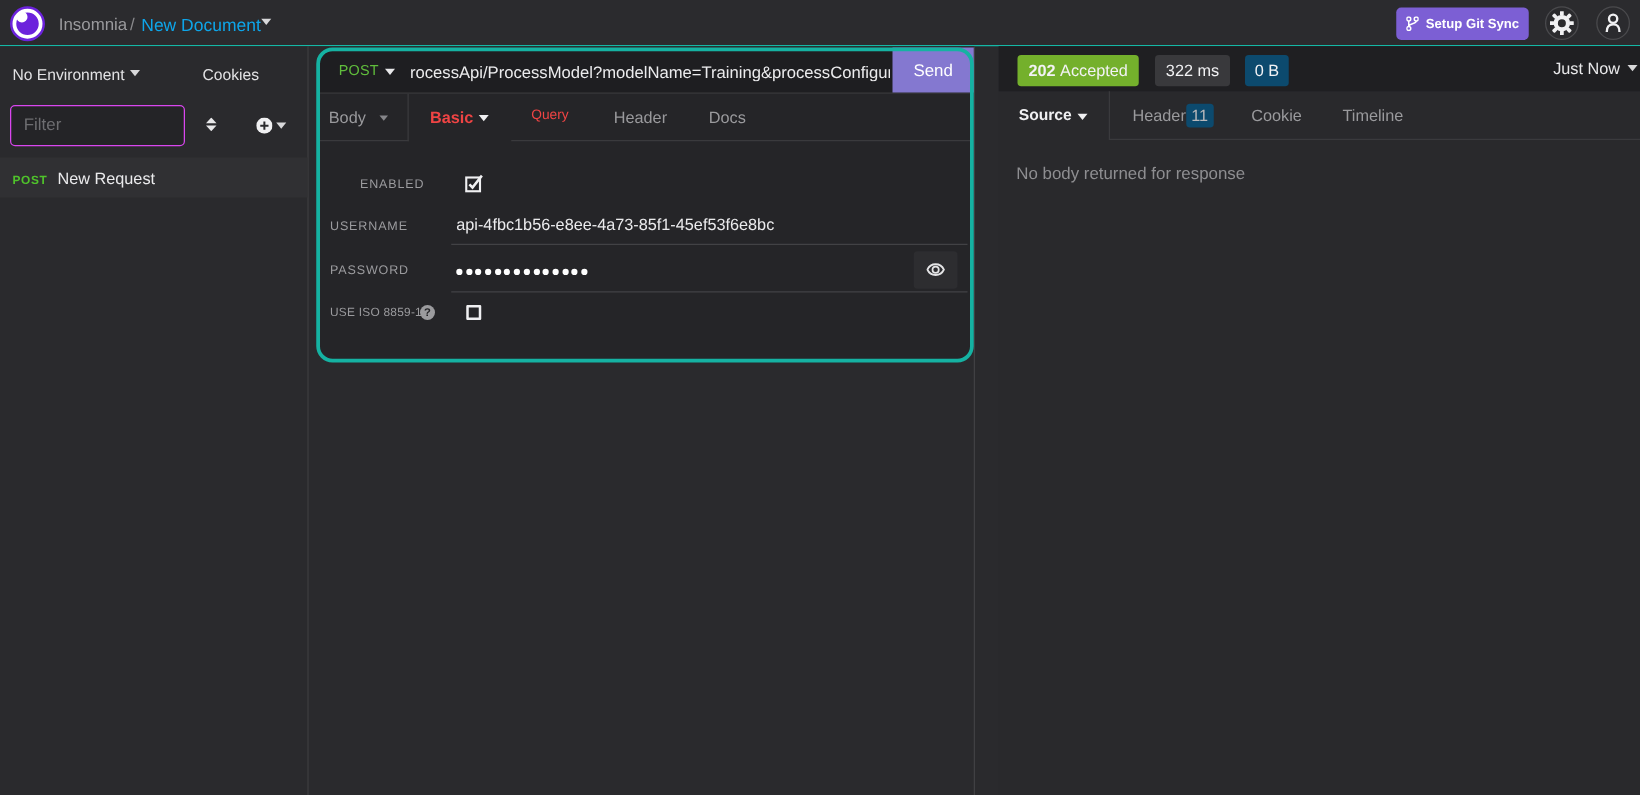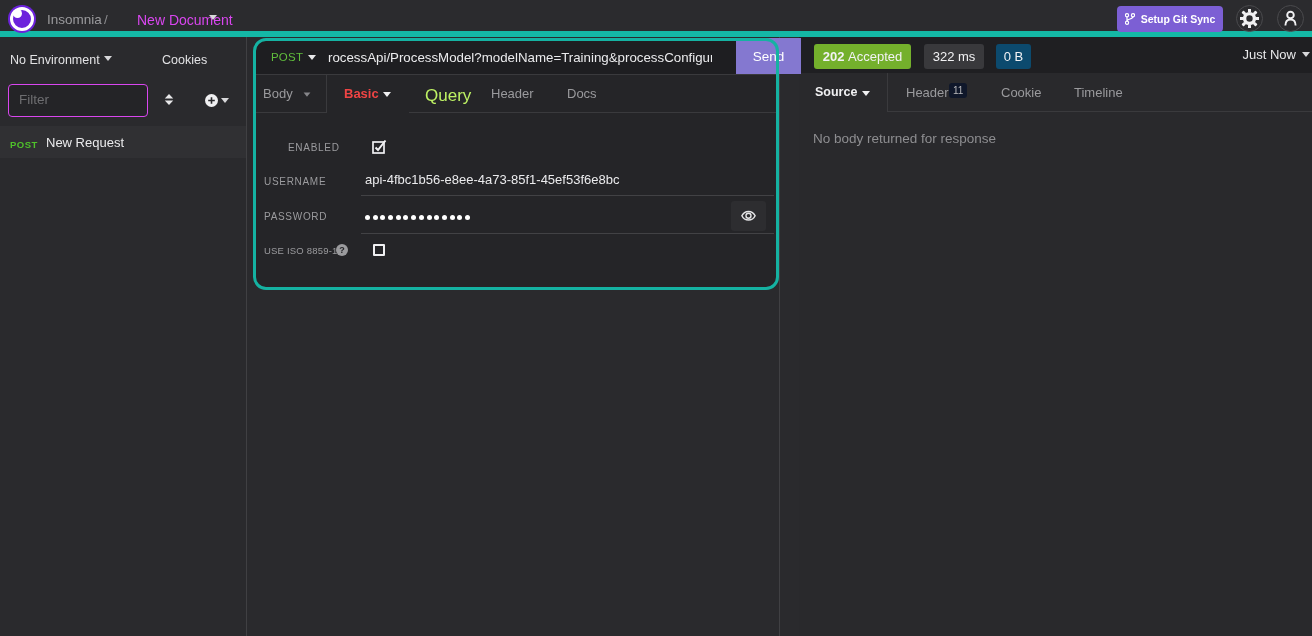--- a/index.html
+++ b/index.html
@@ -1,27 +1,27 @@
 <!DOCTYPE html>
 <html><head>
 <meta charset="utf-8">
 <style>
   * { margin:0; padding:0; box-sizing:border-box; }
   html,body { width:1312px; height:636px; overflow:hidden; }
   body { background:#2a2a2d; font-family:"Liberation Sans", sans-serif; position:relative; }
 
   
-  #header { position:absolute; left:0; top:0; width:1312px; height:37px; background:#2b2b2e; border-bottom:6px solid #14b8a6; }
+  #header { position:absolute; left:0; top:0; width:1312px; height:37px; background:#2b2b2e; border-bottom:1px solid #14b8a6; }
   #logo { position:absolute; left:8px; top:5px; width:28px; height:28px; border-radius:50%; background:#6c22dc; }
   #logo::before { content:""; position:absolute; inset:2px; border:3px solid #ffffff; border-radius:50%; }
   #logo::after { content:""; position:absolute; left:5px; top:4px; width:9px; height:9px; border-radius:50%; background:#ffffff; }
   .crumb { position:absolute; top:11px; font-size:14.5px; color:#9a9a9d; }
   #crumb1 { left:47px; font-size:13.5px; top:12px; }
   #crumb-slash { left:104px; color:#8a8a8d; font-size:13.5px; top:12px; }
-  #crumb2 { left:113px; color:#d946ef; font-size:14px; top:12px;margin-left:24px; }
+  #crumb2 { left:113px; color:#0ea5e9; font-size:14px; top:12px; }
   .caret { display:inline-block; width:0; height:0; border-left:4.5px solid transparent; border-right:4.5px solid transparent; border-top:5px solid #d8d8da; vertical-align:middle; }
   #crumb-caret { position:absolute; left:209px; top:15px; }
 
   #header-tabs { position:absolute; left:487px; top:5px; width:161px; height:26px; background:#39393c; border-radius:13px; display:flex; align-items:center; justify-content:space-between; padding:0 4px; }
   #header-tabs span { font-size:9.5px; letter-spacing:-0.1px; color:#8e8e91; padding:0 8px; }
   #header-tabs .active { background:#242427; color:#f2f2f4; font-weight:bold; border-radius:10px; padding:5px 8px; margin:0 4px; }
 
   #gitbtn { position:absolute; left:1117px; top:6px; width:106px; height:26px; background:#7c5fd4; border-radius:4px; color:#ffffff; font-size:10.5px; font-weight:bold; display:flex; align-items:center; justify-content:center; }
   #gitbtn svg { margin-right:6px; }
   .circle-icon { position:absolute; top:5px; width:27px; height:27px; border-radius:50%; border:1px solid #4a4a4d; display:flex; align-items:center; justify-content:center; }
@@ -44,33 +44,33 @@
   #req-row .method { position:absolute; left:10px; top:13px; font-size:9.5px; font-weight:bold; letter-spacing:0.5px; color:#4fc22b; }
   #req-row .name { position:absolute; left:46px; top:9px; font-size:13px; color:#ebebed; }
 
   
   #middle { position:absolute; left:247px; top:37px; width:533px; height:599px; background:#2a2a2d; border-right:1px solid #404043; }
   #teal-box { position:absolute; left:6px; top:1px; width:526px; height:252px; border:3px solid transparent; border-radius:13px; background:#252528; background-clip:padding-box; overflow:hidden; }
   #url-row { position:absolute; left:0; top:0; width:100%; height:34px; background:#1e1e21; border-bottom:1px solid #3a3a3d; }
   #url-method { position:absolute; left:15px; top:10px; font-size:11.5px; color:#60bd3c; letter-spacing:0.2px; }
   #url-caret { position:absolute; left:52px; top:14px; }
   #url-text { position:absolute; left:72px; top:9px; right:64px; font-size:13.3px; color:#ebebed; white-space:nowrap; overflow:hidden; }
-  #send-btn { position:absolute; left:467px; top:1px; width:65px; height:36px; background:#8478d0; color:#ffffff; font-size:13.5px; display:flex; align-items:center; justify-content:center; z-index:3;margin-left:22px; }
+  #send-btn { position:absolute; left:467px; top:1px; width:65px; height:36px; background:#8478d0; color:#ffffff; font-size:13.5px; display:flex; align-items:center; justify-content:center; z-index:3; }
   #teal-stroke { position:absolute; left:6px; top:1px; width:526px; height:252px; border:3px solid #15b2a2; border-radius:13px; z-index:4; pointer-events:none; }
   #req-tabs { position:absolute; left:0; top:34px; width:100%; height:38px; }
   .rtab { position:absolute; top:0; height:38px; font-size:13px; color:#9a9a9d; }
   .rtab .lbl { position:absolute; top:11px; }
   #tab-body { left:0; width:71px; border-right:1px solid #3a3a3d; border-bottom:1px solid #3a3a3d; }
   #tab-body .lbl { left:7px; }
   #tab-body .caret { position:absolute; left:47px; top:17px; border-top-color:#86868a; transform:scale(0.85); }
   #tab-basic { left:71px; width:82px; color:#ef4444; }
   #tab-basic .lbl { left:17px; font-weight:bold; }
   #tab-basic .caret { position:absolute; left:56px; top:17px; }
   #tab-rest { left:153px; right:0; border-bottom:1px solid #3a3a3d; height:38px; position:absolute; }
-  #tab-query { position:absolute; left:16px; top:11px; font-size:17px; color:#bef264; }
+  #tab-query { position:absolute; left:16px; top:11px; font-size:11px; color:#ef4444; }
   #tab-header { position:absolute; left:82px; top:11px; font-size:13px; color:#9a9a9d; }
   #tab-docs { position:absolute; left:158px; top:11px; font-size:13px; color:#9a9a9d; }
 
   .form-label { position:absolute; left:8px; font-size:10px; letter-spacing:0.7px; color:#9b9b9e; }
   #enabled-check { position:absolute; left:116px; top:98px; }
   #username-val { position:absolute; left:109px; top:131px; font-size:13px; color:#ebebed; }
   .underline { position:absolute; left:105px; right:2px; height:1px; background:#424245; }
   #password-dots { position:absolute; left:109px; top:174px; display:flex; } #password-dots i { width:5px; height:5px; border-radius:50%; background:#ffffff; margin-right:2.7px; }
   #eye-btn { position:absolute; left:475px; top:160px; width:35px; height:30px; background:#2d2d30; border-radius:3px; display:flex; align-items:center; justify-content:center; }
   #iso-help { position:absolute; left:80px; top:203px; }
@@ -84,21 +84,21 @@
   #badge-time { left:125px; width:60px; background:#39393c; }
   #badge-size { left:197px; width:35px; background:#0c4a6e; }
   #just-now { position:absolute; right:34px; top:10px; font-size:13px; color:#e8e8ea; }
   #jn-caret { position:absolute; right:20px; top:15px; }
   #resp-tabs { position:absolute; left:0; top:36px; width:100%; height:39px; }
   #tab-source { position:absolute; left:0; top:0; width:89px; height:39px; border-right:1px solid #3a3a3d; }
   #tab-source .lbl { position:absolute; left:16px; top:12px; font-size:12.5px; color:#f0f0f2; font-weight:bold; }
   #tab-source .caret { position:absolute; left:63px; top:18px; }
   #resp-tab-rest { position:absolute; left:89px; right:0; top:0; height:39px; border-bottom:1px solid #3a3a3d; }
   #resp-header-tab { position:absolute; left:18px; top:12px; font-size:13px; color:#9a9a9d; }
-  #resp-header-count { position:absolute; left:61px; top:10px; background:#0f172a; border-radius:3px; font-size:10px; color:#b8b8bb; padding:2px 4px; }
+  #resp-header-count { position:absolute; left:61px; top:10px; background:#0c4a6e; border-radius:3px; font-size:13px; color:#b8b8bb; padding:2px 4px; }
   #resp-cookie { position:absolute; left:113px; top:12px; font-size:13px; color:#9a9a9d; }
   #resp-timeline { position:absolute; left:186px; top:12px; font-size:13px; color:#9a9a9d; }
   #no-body { position:absolute; left:14px; top:94px; font-size:13.5px; color:#8e8e91; }
 </style>
 </head>
 <body>
 
 <div id="header">
   <div id="logo"></div>
   <span class="crumb" id="crumb1">Insomnia</span>

